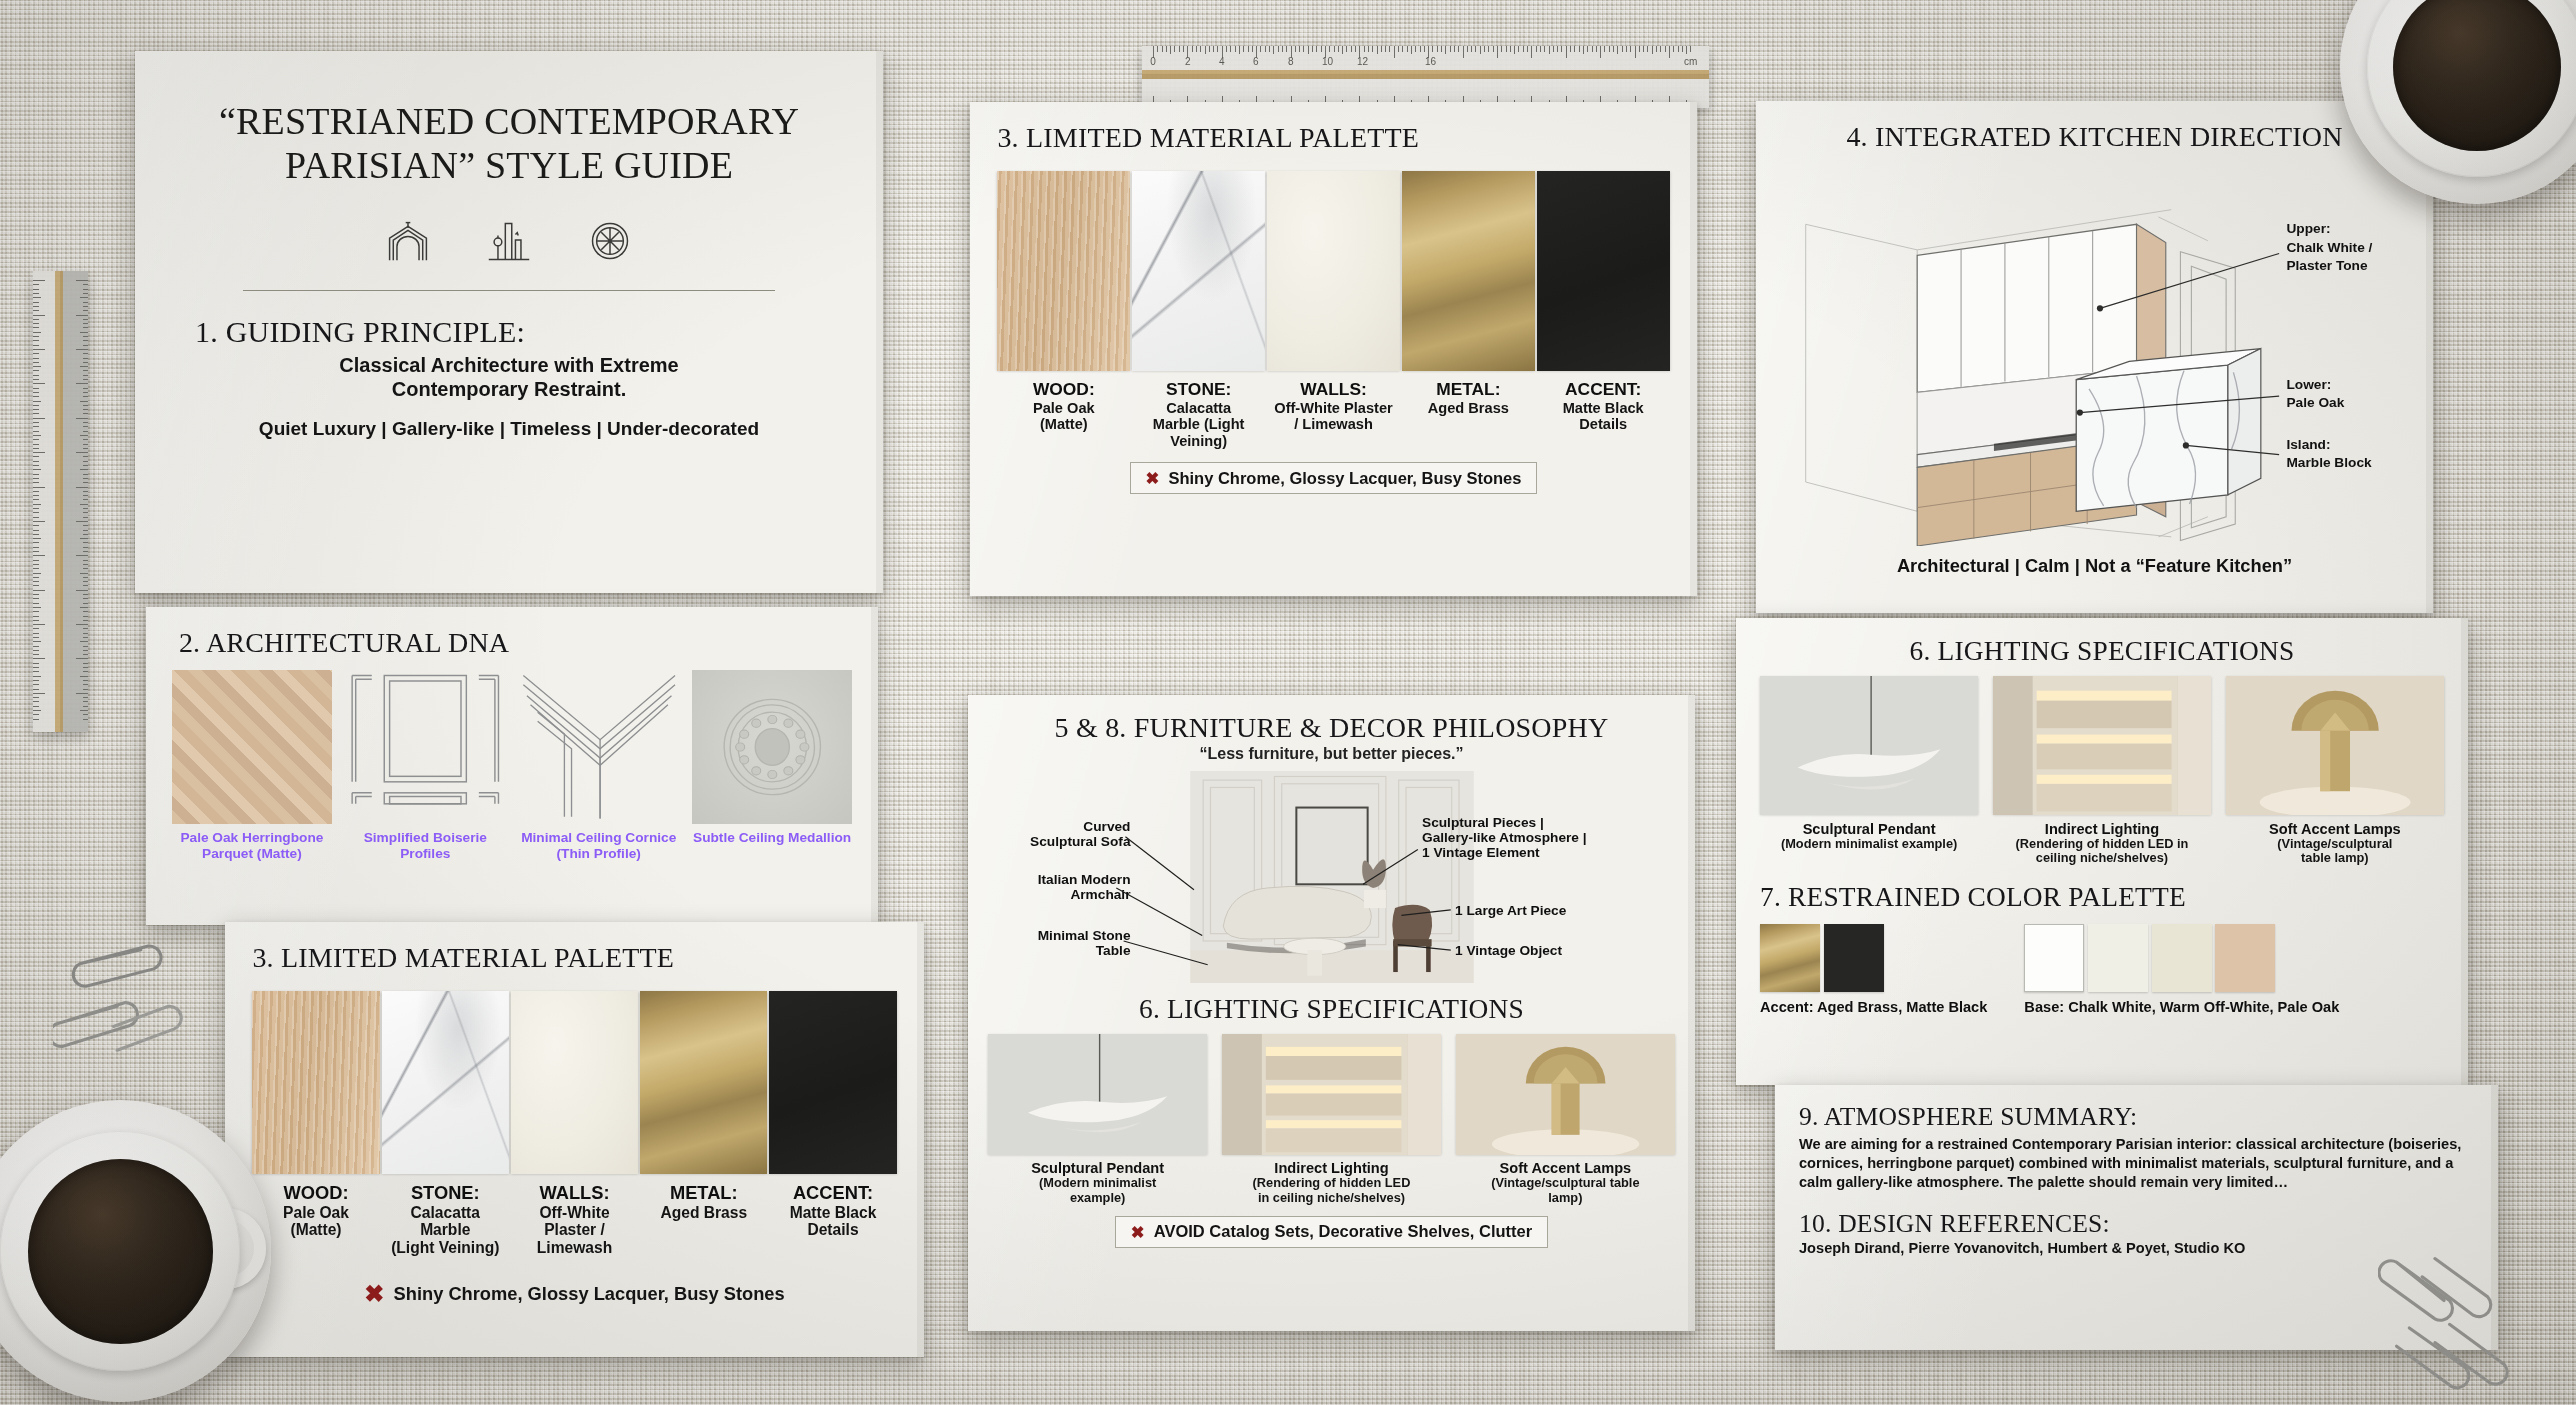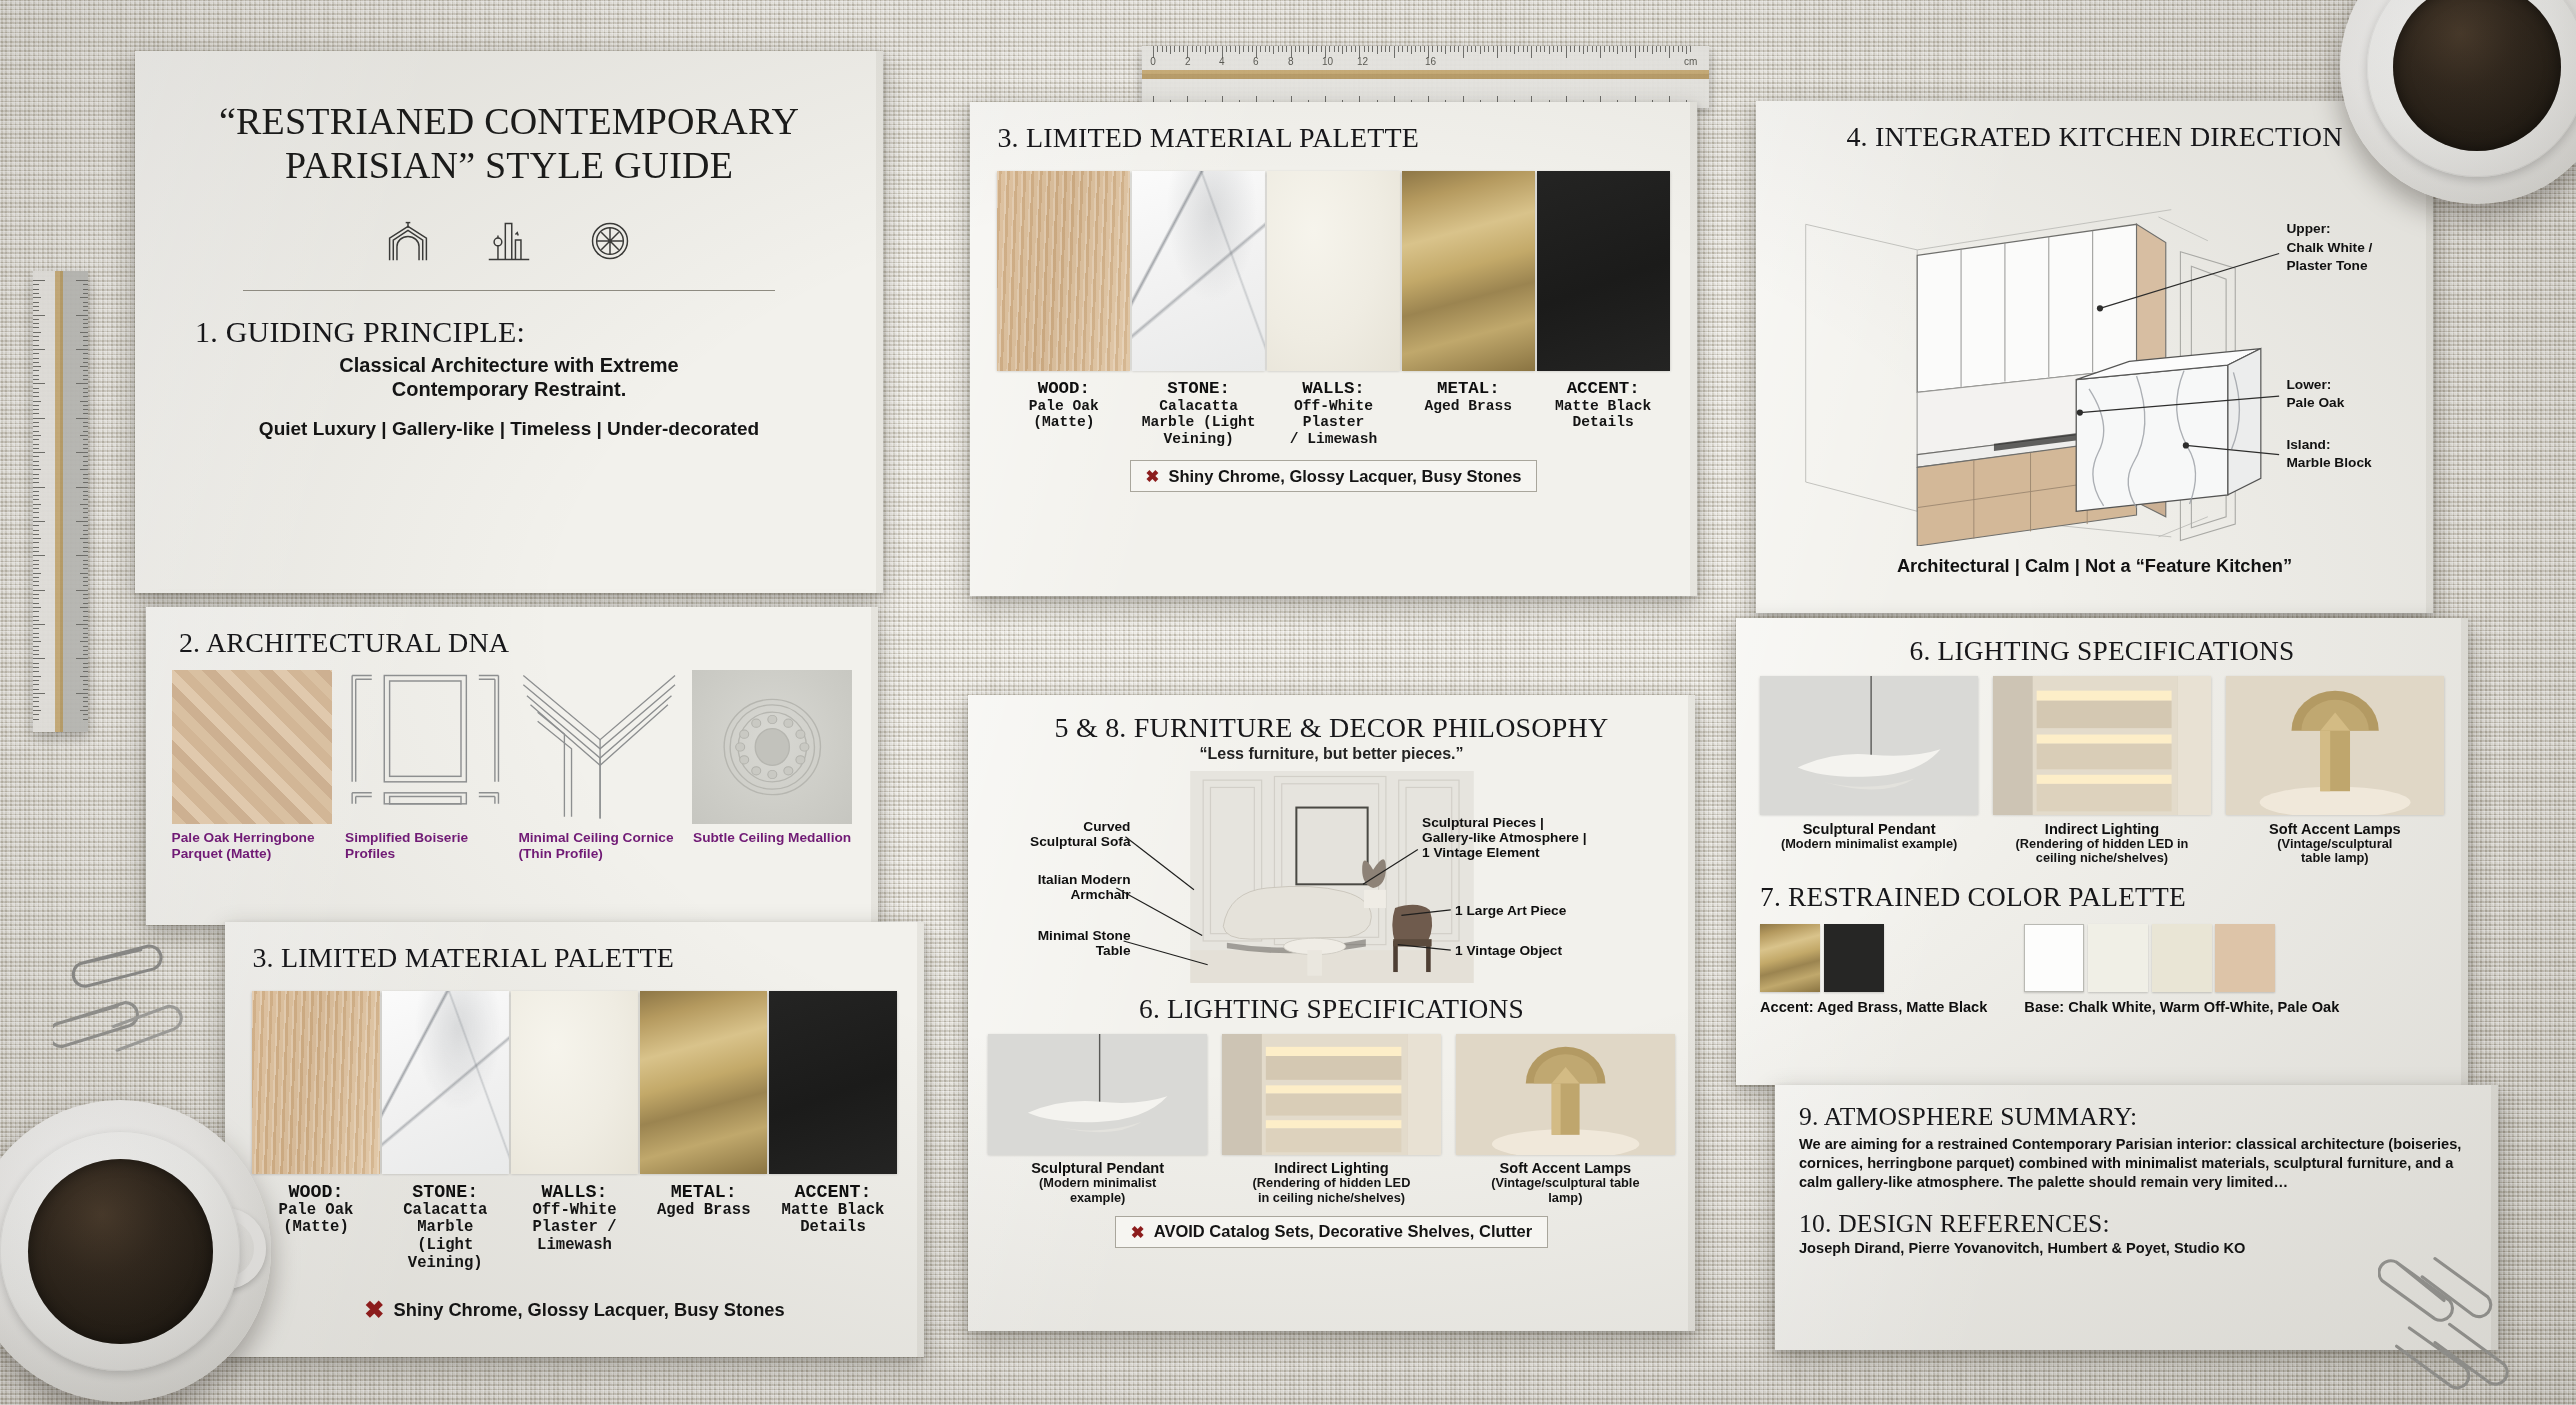--- a/index.html
+++ b/index.html
@@ -39,21 +39,21 @@
   h1.title{
     font-family:"Liberation Serif", serif;
     font-weight:400; color:#1b1b1a; text-align:center; letter-spacing:0.2px;
   }
   h2.sec{
     font-family:"Liberation Serif", serif; font-weight:400;
     color:#17171a; letter-spacing:0.2px;
   }
   .sub{font-family:"Liberation Serif",serif;text-align:center;color:#222;}
   .bodytxt{font-weight:700;color:#141414;}
-  .cap{font-weight:700;color:#701a75;text-align:left;line-height:1.12;}
+  .cap{font-weight:700;color:#8b5cf6;text-align:center;line-height:1.12;}
 
   
   #card-cover{ left:135px; top:51px; width:748px; height:542px; }
   #card-cover .pad{padding:49px 51px 0;}
   #card-cover h1.title{font-size:38px;line-height:1.15;}
   #card-cover .forarch{font-family:"Liberation Serif",serif;font-size:27.4px;text-align:center;margin-top:5.5px;color:#1c1c1c;}
   .iconrow{display:flex;justify-content:center;gap:53px;margin-top:31px;}
   .iconrow svg{display:block;}
   .rule{height:0.9px;background:#8e8b81;margin:25.6px 57px 0;}
   #card-cover h2.sec{font-size:30px;margin:24px 0 0 9.1px;}
@@ -83,21 +83,21 @@
       radial-gradient(ellipse at 35% 30%, #f6f4ec 0%, #efece2 55%, #e6e2d6 100%);}
   .sw-brass{background:
       linear-gradient(165deg,#8d7646 0%,#b59a5f 14%,#d9c38b 32%,#c3a969 48%,#9b8450 62%,#c0a86c 78%,#8a7442 100%);}
   .sw-black{background:linear-gradient(160deg,#242423,#1b1b1a 55%,#242423);}
   .sw-herring{background:
       repeating-linear-gradient(45deg, #d9c0a1 0 10px, #cdb091 10px 20px, #e0c9ad 20px 30px, #d2b696 30px 40px),
       repeating-linear-gradient(-45deg, rgba(255,255,255,.18) 0 10px, rgba(140,105,70,.10) 10px 20px);}
   .sw-grey{background:radial-gradient(ellipse at 50% 45%, #d8d8d3 0%, #cdcdc7 60%, #c6c6c0 100%);}
 
   
-  .mp-row{display:flex;gap:2px;font-family:Liberation Mono, monospace;}
+  .mp-row{display:flex;gap:2px;}
   .mp-col{flex:1;display:flex;flex-direction:column;align-items:center;}
   .mp-chip{width:100%;box-shadow:0 0.9px 2.7px rgba(0,0,0,.22);}
   .mp-name{font-weight:700;color:#0f0f0f;text-align:center;}
   .mp-desc{font-weight:700;color:#141414;text-align:center;line-height:1.14;}
   .avoid{
     display:inline-flex;align-items:center;gap:9.1px;
     border:0.9px solid #a9a69c;background:#f6f5f1;padding:5.5px 14.6px;
   }
   .xmark{color:#8c1c1c;font-weight:700;line-height:1;}
 

